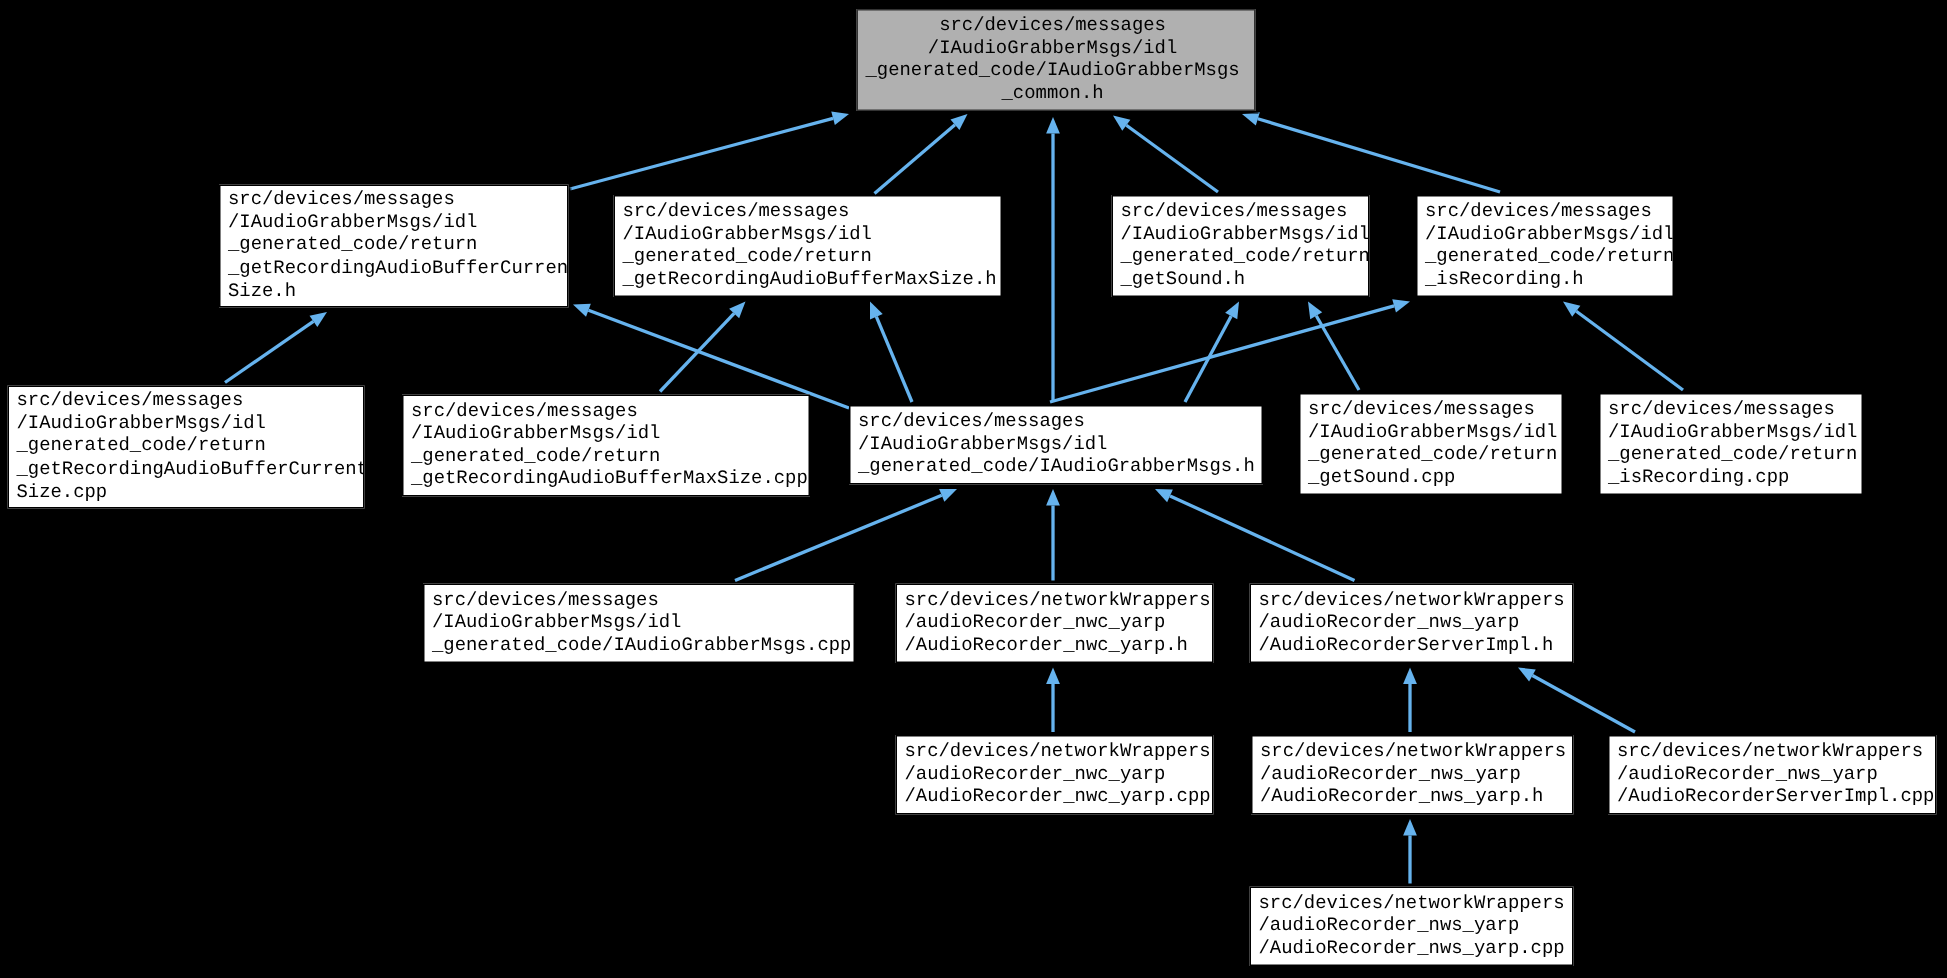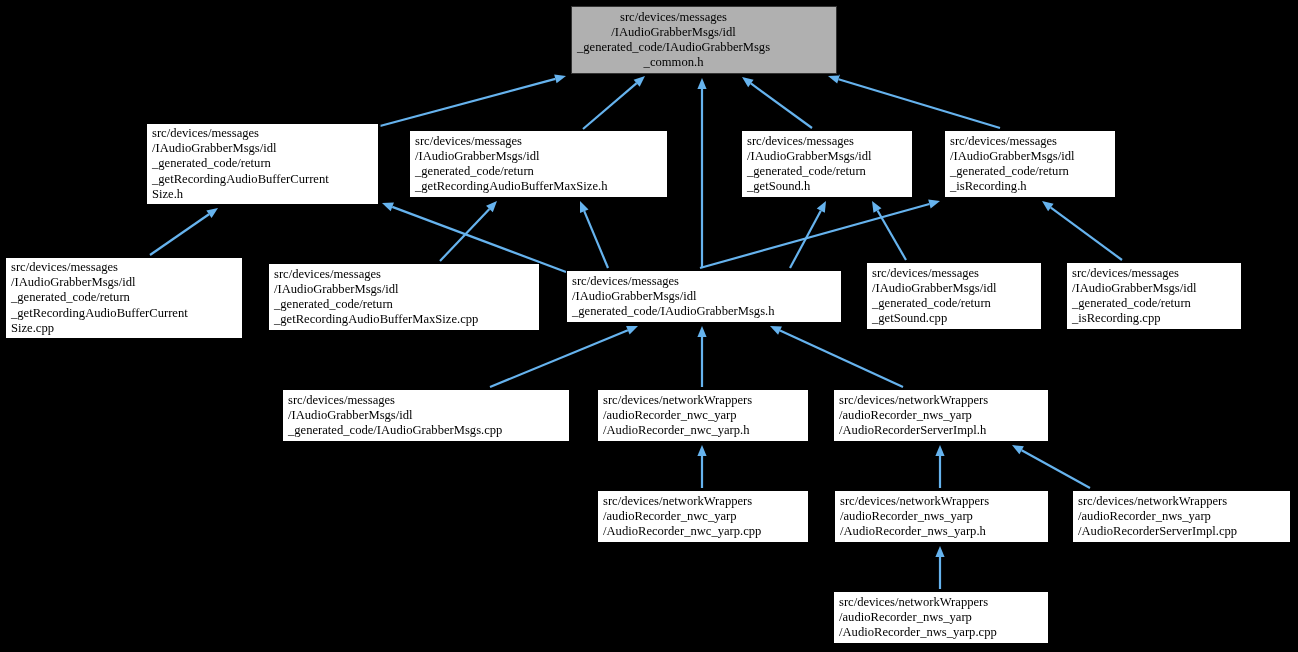--- a/index.html
+++ b/index.html
@@ -1,20 +1,20 @@
 <!DOCTYPE html>
 <html><head>
 <meta charset="utf-8">
 <style>
   html,body{margin:0;padding:0;background:#000;}
   #stage{
     position:relative;
     width:1298px;height:652px;
     background:#000000;
-    font-family:Liberation Serif, serif;
+    font-family:Liberation Mono, monospace;
     overflow:hidden;
     border-radius:21px;
   }
   #edges{position:absolute;left:0;top:0;width:1298px;height:652px;pointer-events:none;}
   .node{
     position:absolute;
     box-sizing:border-box;
     background:#ffffff;
     border:1px solid #000000;
     color:#000000;

